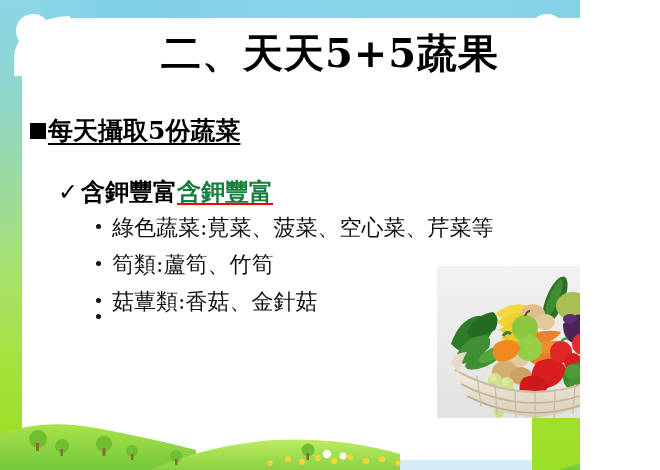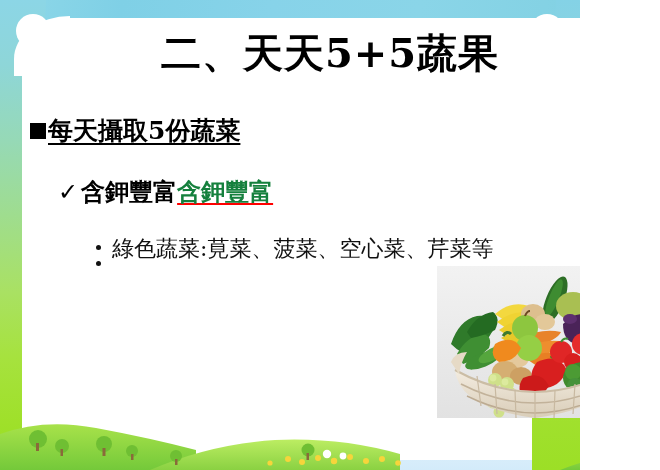--- a/index.html
+++ b/index.html
@@ -110,21 +110,21 @@
     font-family:"DejaVu Serif", serif;
     font-weight:bold; font-size:24px; color:#000;
   }
   .check { font-size:24px; margin-right:3px; font-weight:normal; }
   .hl-red {
     color:#15803d; text-decoration:underline;
     text-decoration-color:#ff0000; text-underline-offset:3px;
   }
 
   .lvl3 {
-    position:absolute; left:96px; top:230px;
+    position:absolute; left:96px; top:209px;
     font-family:"DejaVu Serif", serif;
     font-size:22px; color:#111;
   }
   .lvl3 .row {
     display:flex; align-items:baseline;
     height:37px; line-height:37px; white-space:nowrap;
   }
   .dot {
     display:inline-block; width:5px; height:5px; border-radius:50%;
     background:#111; margin-right:11px; flex:none;
@@ -213,20 +213,28 @@
     <span class="hl-red">含鉀豐富</span>
   </div>
 
   <div class="lvl3">
     <div class="row">
       <span class="dot"></span>
       <span>綠色蔬菜:莧菜、菠菜、空心菜、芹菜等</span>
     </div>
     <div class="row">
       <span class="dot"></span>
+      <span>筍類:蘆筍、竹筍</span>
+    </div>
+    <div class="row">
+      <span class="dot"></span>
+      <span>菇蕈類:香菇、金針菇</span>
+    </div>
+    <div class="row">
+      <span class="dot"></span>
     </div>
   </div>
 
   <div class="photo">
     <svg width="196" height="152" viewBox="0 0 196 152">
       <defs>
         <linearGradient id="bgph" x1="0" y1="0" x2="0" y2="1">
           <stop offset="0%" stop-color="#f2f2f2"></stop>
             <stop offset="100%" stop-color="#e2e2e2"></stop>
         </linearGradient>

